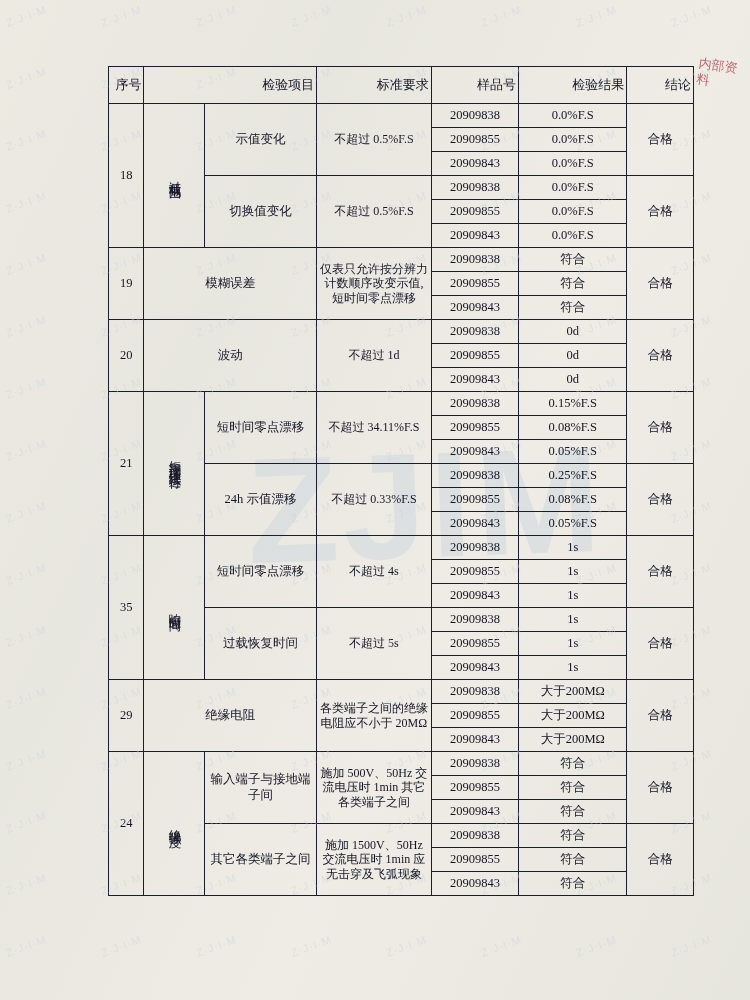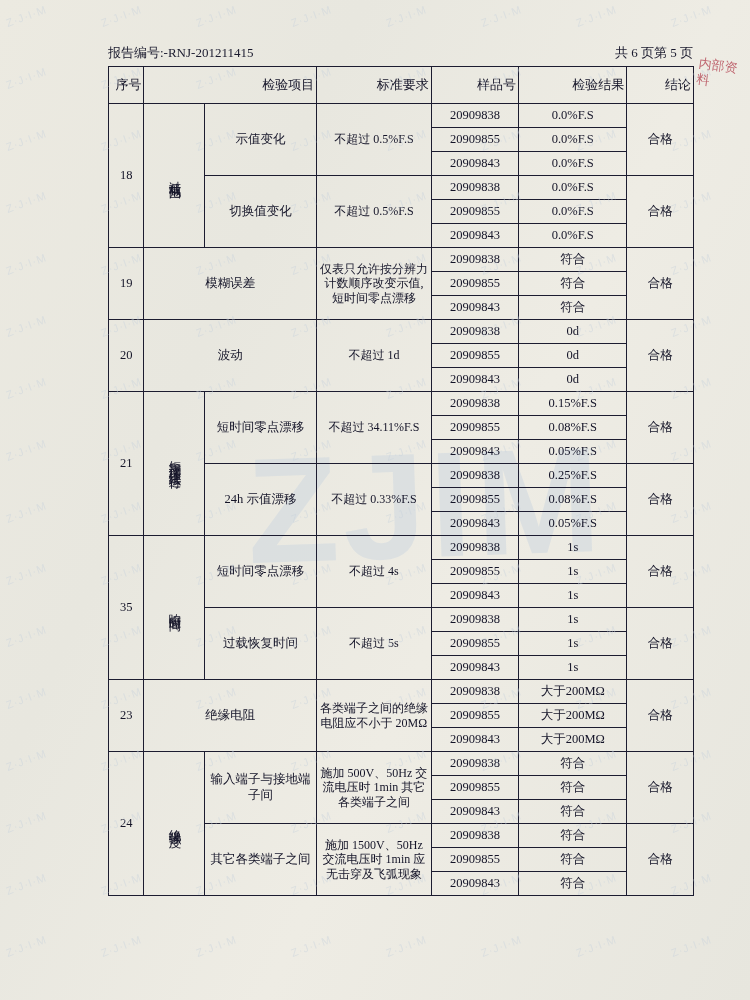--- a/index.html
+++ b/index.html
@@ -116,24 +116,20 @@
   .reqtext { font-size: 12px; padding: 2px 4px; line-height: 1.25; }
   .sample { font-family: "Liberation Serif", serif; font-size: 12.5px; }
 </style>
 </head>
 <body>
 
 <div class="page">
 
   <div class="watermark">ZJIM</div>
 
-  <div class="header">
-    <span>报告编号:-RNJ-201211415</span>
-    <span>共 6 页第 5 页</span>
-  </div>
 
   <div class="red-mark">内部资料</div>
 
   <table class="report">
     <colgroup>
       <col class="col-no">
         <col class="col-item1">
         <col class="col-item2">
       <col class="col-req">
         <col class="col-sample">
@@ -273,21 +269,21 @@
         </tr>
         <tr class="cell-row">
           <td class="sample">20909855</td>
           <td>1s</td>
         </tr>
         <tr class="cell-row">
           <td class="sample">20909843</td>
           <td>1s</td>
         </tr>
         <tr class="cell-row">
-          <td rowspan="3">23</td>
+          <td rowspan="3">29</td>
           <td rowspan="3" colspan="2">绝缘电阻</td>
           <td rowspan="3" class="reqtext">各类端子之间的绝缘电阻应不小于 20MΩ</td>
           <td class="sample">20909838</td>
           <td>大于200MΩ</td>
           <td rowspan="3">合格</td>
         </tr>
         <tr class="cell-row">
           <td class="sample">20909855</td>
           <td>大于200MΩ</td>
         </tr>

